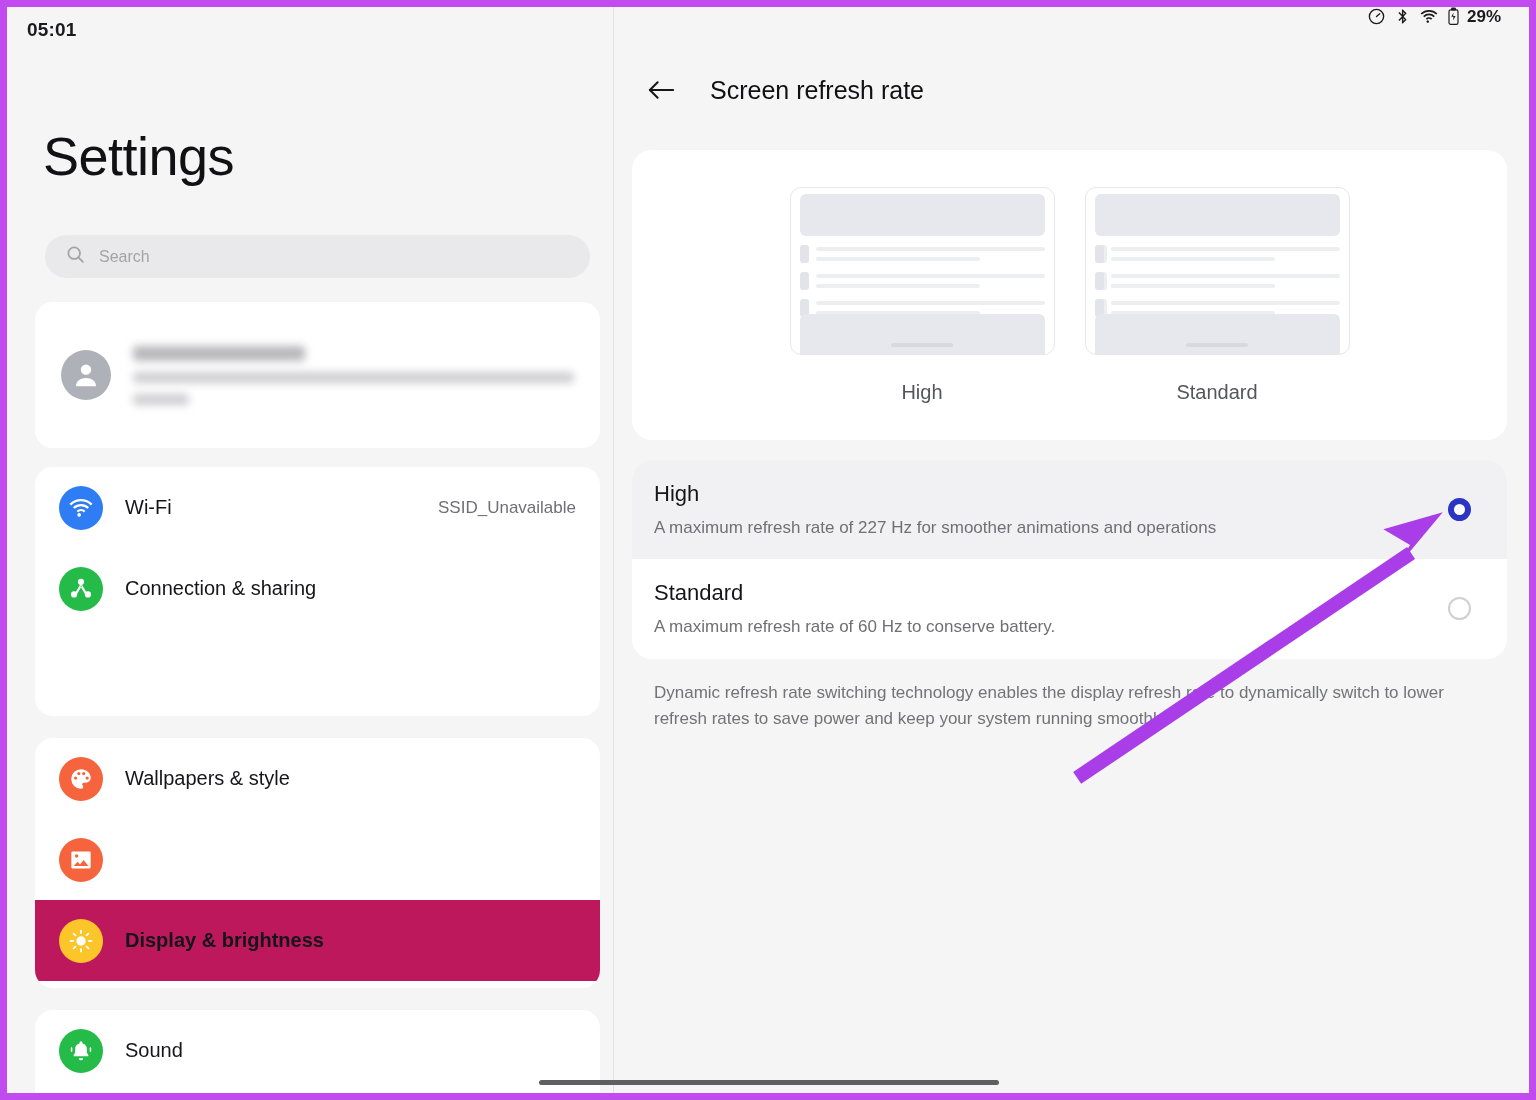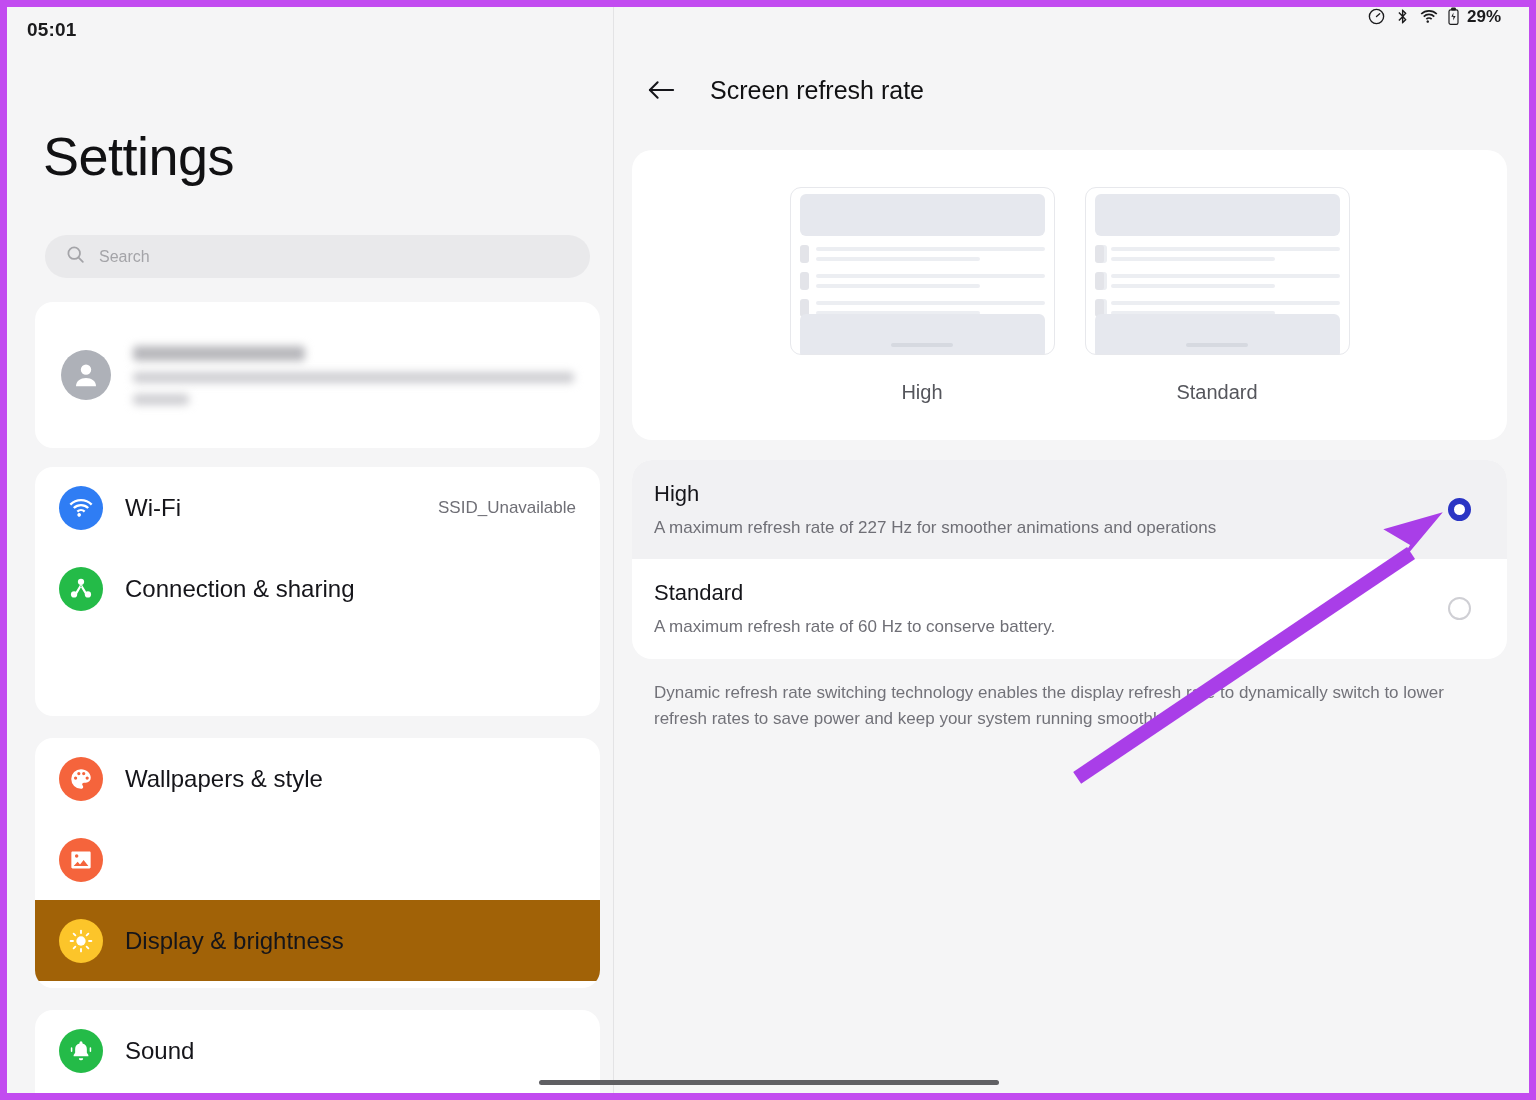--- a/index.html
+++ b/index.html
@@ -79,28 +79,28 @@
   #group-conn   { top: 460px; height: 249px; }
   #group-appear { top: 731px; height: 250px; }
   #group-sound  { top: 1003px; height: 140px; }
 
   .row {
     height: 81px;
     display: flex; align-items: center;
     padding: 0 24px; gap: 22px;
     background: transparent;
   }
-  .row.selected { background: #a16207; }
+  .row.selected { background: #be185d; font-weight: bold; }
   .row .ico {
     width: 44px; height: 44px; border-radius: 50%;
     flex: 0 0 auto;
     display: flex; align-items: center; justify-content: center;
   }
   .row .ico svg { width: 26px; height: 26px; fill: #fff; }
-  .row .label { font-size: 24px; color: #15151a; flex: 1; }
+  .row .label { font-size: 20px; color: #15151a; flex: 1; }
   .row .value { font-size: 17px; color: #6f6f76; }
 
   .ic-wifi   { background: #2f7df4; }
   .ic-bt     { background: #2f7df4; }
   .ic-share  { background: #24bb48; }
   .ic-wall   { background: #f5643c; }
   .ic-home   { background: #f5643c; }
   .ic-disp   { background: #fcc52a; }
   .ic-sound  { background: #24bb48; }
 

